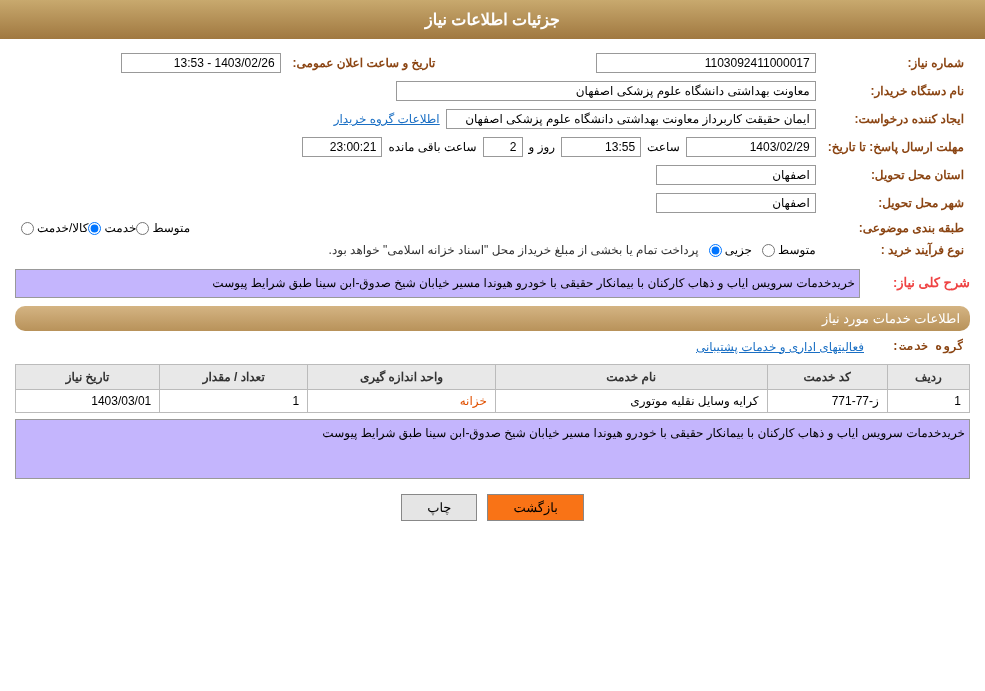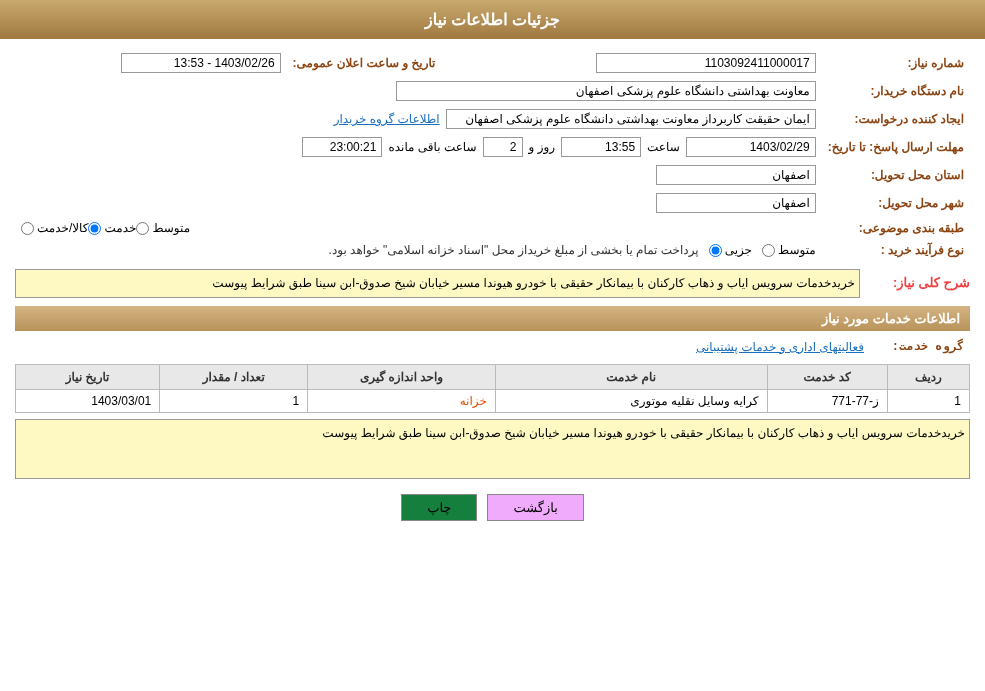--- a/index.html
+++ b/index.html
@@ -88,21 +88,21 @@
       align-items: center;
       gap: 10px;
     }
     .description-box {
       border: 1px solid #999;
       padding: 4px;
       font-size: 12px;
       direction: rtl;
       text-align: right;
       line-height: 1.6;
-      background: #fef9c3;
+      background: #c4b5fd;
     }
     .services-table {
       width: 100%;
       border-collapse: collapse;
       margin: 6px 0;
     }
     .services-table th {
       background: #e8e8e8;
       border: 1px solid #bbb;
       padding: 5px 8px;
@@ -125,32 +125,33 @@
       margin-bottom: 10px;
     }
     .btn {
       padding: 5px 25px;
       font-size: 13px;
       font-family: Tahoma, Arial, sans-serif;
       cursor: pointer;
       border: 1px solid #888;
     }
     .btn-print {
-      background: #15803d;
+      background: #e5e5e5;
     }
     .btn-back {
-      background: #f0abfc;
+      background: #f97316;
     }
     .section-header {
       background: linear-gradient(to bottom, #d4b483, #b8925a);
       color: #fff;
       padding: 5px 10px;
-      font-weight: bold;
+      font-weight: normal;
       font-size: 13px;
       margin: 8px 0 4px 0;
+      border-radius: 10px;
     }
   </style>
 </head>
 <body>
 
 <div class="main-container">
 
   <div class="page-header">
     <span>جزئیات اطلاعات نیاز</span>
   </div>

